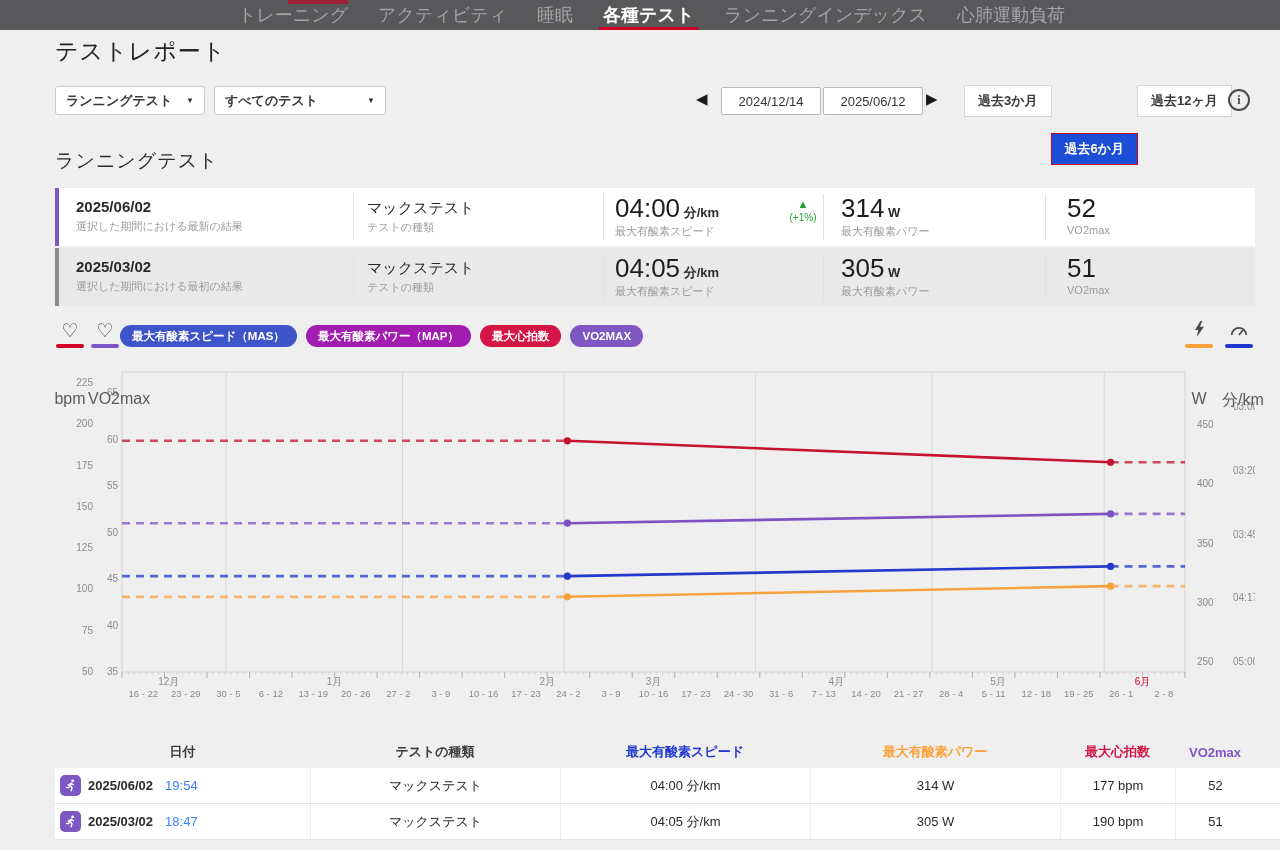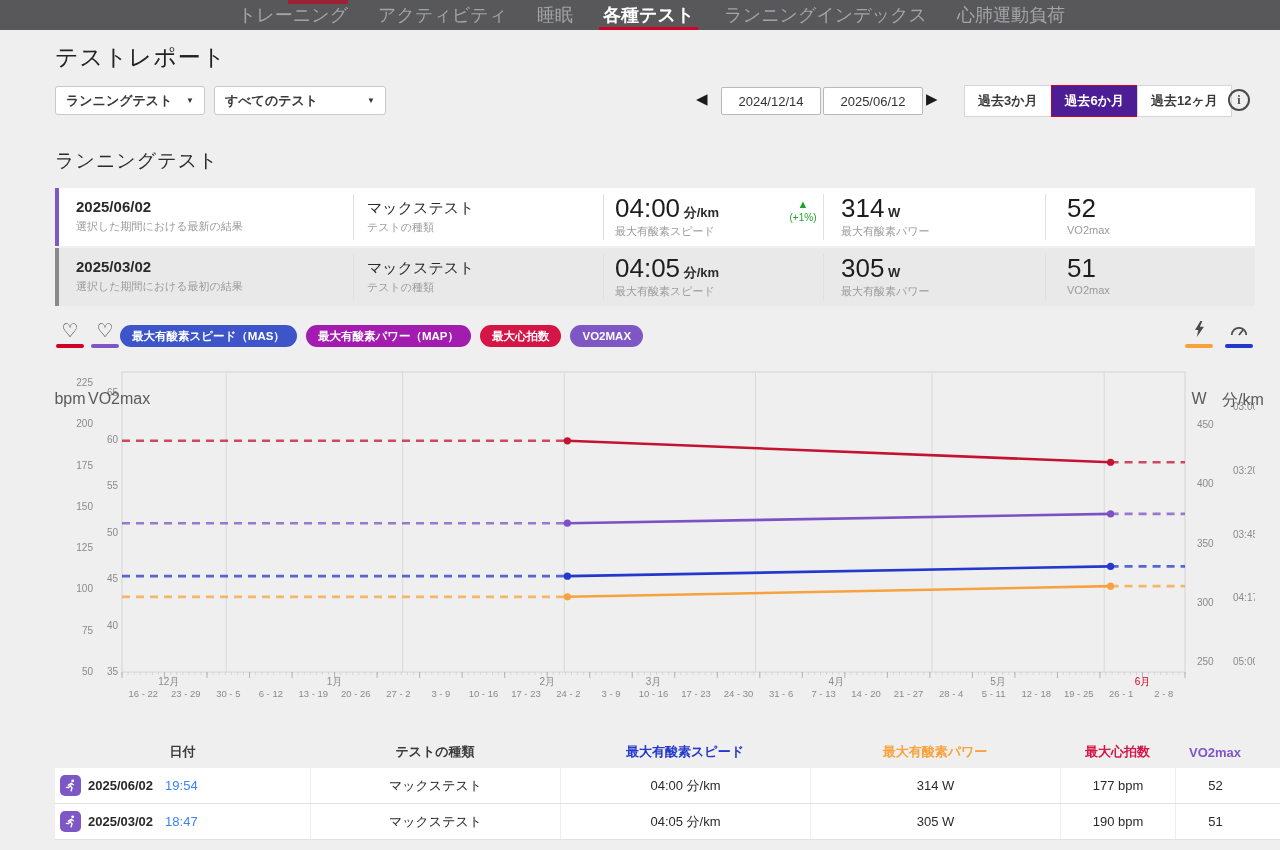--- a/index.html
+++ b/index.html
@@ -9,40 +9,40 @@
 
   
   #topnav{position:absolute;left:0;top:0;width:1280px;height:30px;background:#58585a;}
   #top-red-fragment{position:absolute;left:288px;top:0;width:60px;height:4px;background:#9e2235;}
   #nav-items{position:absolute;left:238px;top:0;height:30px;display:flex;gap:30px;align-items:center;}
   .nav-item{position:relative;height:30px;line-height:30px;font-size:18px;color:#a3a4a6;cursor:pointer;white-space:nowrap;}
   .nav-item.active{color:#ffffff;font-weight:bold;}
   .nav-item.active::after{content:"";position:absolute;left:-4px;right:-4px;bottom:0;height:3px;background:#d10027;}
 
   
-  #page-title{position:absolute;left:55px;top:42px;font-size:23px;font-weight:500;color:#222;letter-spacing:1px;}
+  #page-title{position:absolute;left:55px;top:36px;font-size:23px;font-weight:500;color:#222;letter-spacing:1px;}
   .dropdown{position:absolute;top:86px;height:29px;background:#fff;border:1px solid #c9c9c9;border-radius:3px;
             display:flex;align-items:center;justify-content:space-between;padding:0 10px;box-sizing:border-box;
             font-size:13px;font-weight:bold;color:#3a3a3a;cursor:pointer;}
   .dropdown .caret{font-size:8px;color:#333;margin-left:10px;}
   #dd-sport{left:55px;width:150px;}
   #dd-test{left:214px;width:172px;}
 
   
   .nav-arrow{position:absolute;top:90px;font-size:15px;color:#1a1a1a;cursor:pointer;}
   #arrow-prev{left:696px;}
   #arrow-next{left:926px;}
   .date-input{position:absolute;top:87px;width:94px;height:24px;border:1px solid #b9b9b9;border-radius:2px;
               background:#fff;font-size:13px;color:#333;text-align:center;font-family:"Liberation Sans",sans-serif;}
   #date-from{left:721px;}
   #date-to{left:823px;}
   #range-group{position:absolute;left:965px;top:85px;display:flex;}
   .range-btn{height:30px;line-height:30px;padding:0 13px;background:#fff;border:1px solid #d6d6d6;margin-left:-1px;
              font-size:13px;font-weight:bold;color:#3a3a3a;cursor:pointer;white-space:nowrap;}
-  .range-btn.active{background:#4c1d95;border-color:#d10027;color:#fff;}
+  .range-btn.active{background:#1d4ed8;border-color:#d10027;color:#fff;margin-top:48px;}
   #info-btn{position:absolute;left:1228px;top:89px;width:18px;height:18px;border:2px solid #4a4a4a;border-radius:50%;
             color:#4a4a4a;font-size:12px;font-weight:bold;text-align:center;line-height:18px;cursor:pointer;
             font-family:"Liberation Serif",serif;}
 
   
   #section-title{position:absolute;left:55px;top:148px;font-size:19px;font-weight:500;color:#2a2a2a;letter-spacing:1px;}
 
   
   .summary-row{position:absolute;left:55px;width:1200px;height:58px;}
   .sr-accent{position:absolute;left:0;top:0;width:4px;height:58px;}

